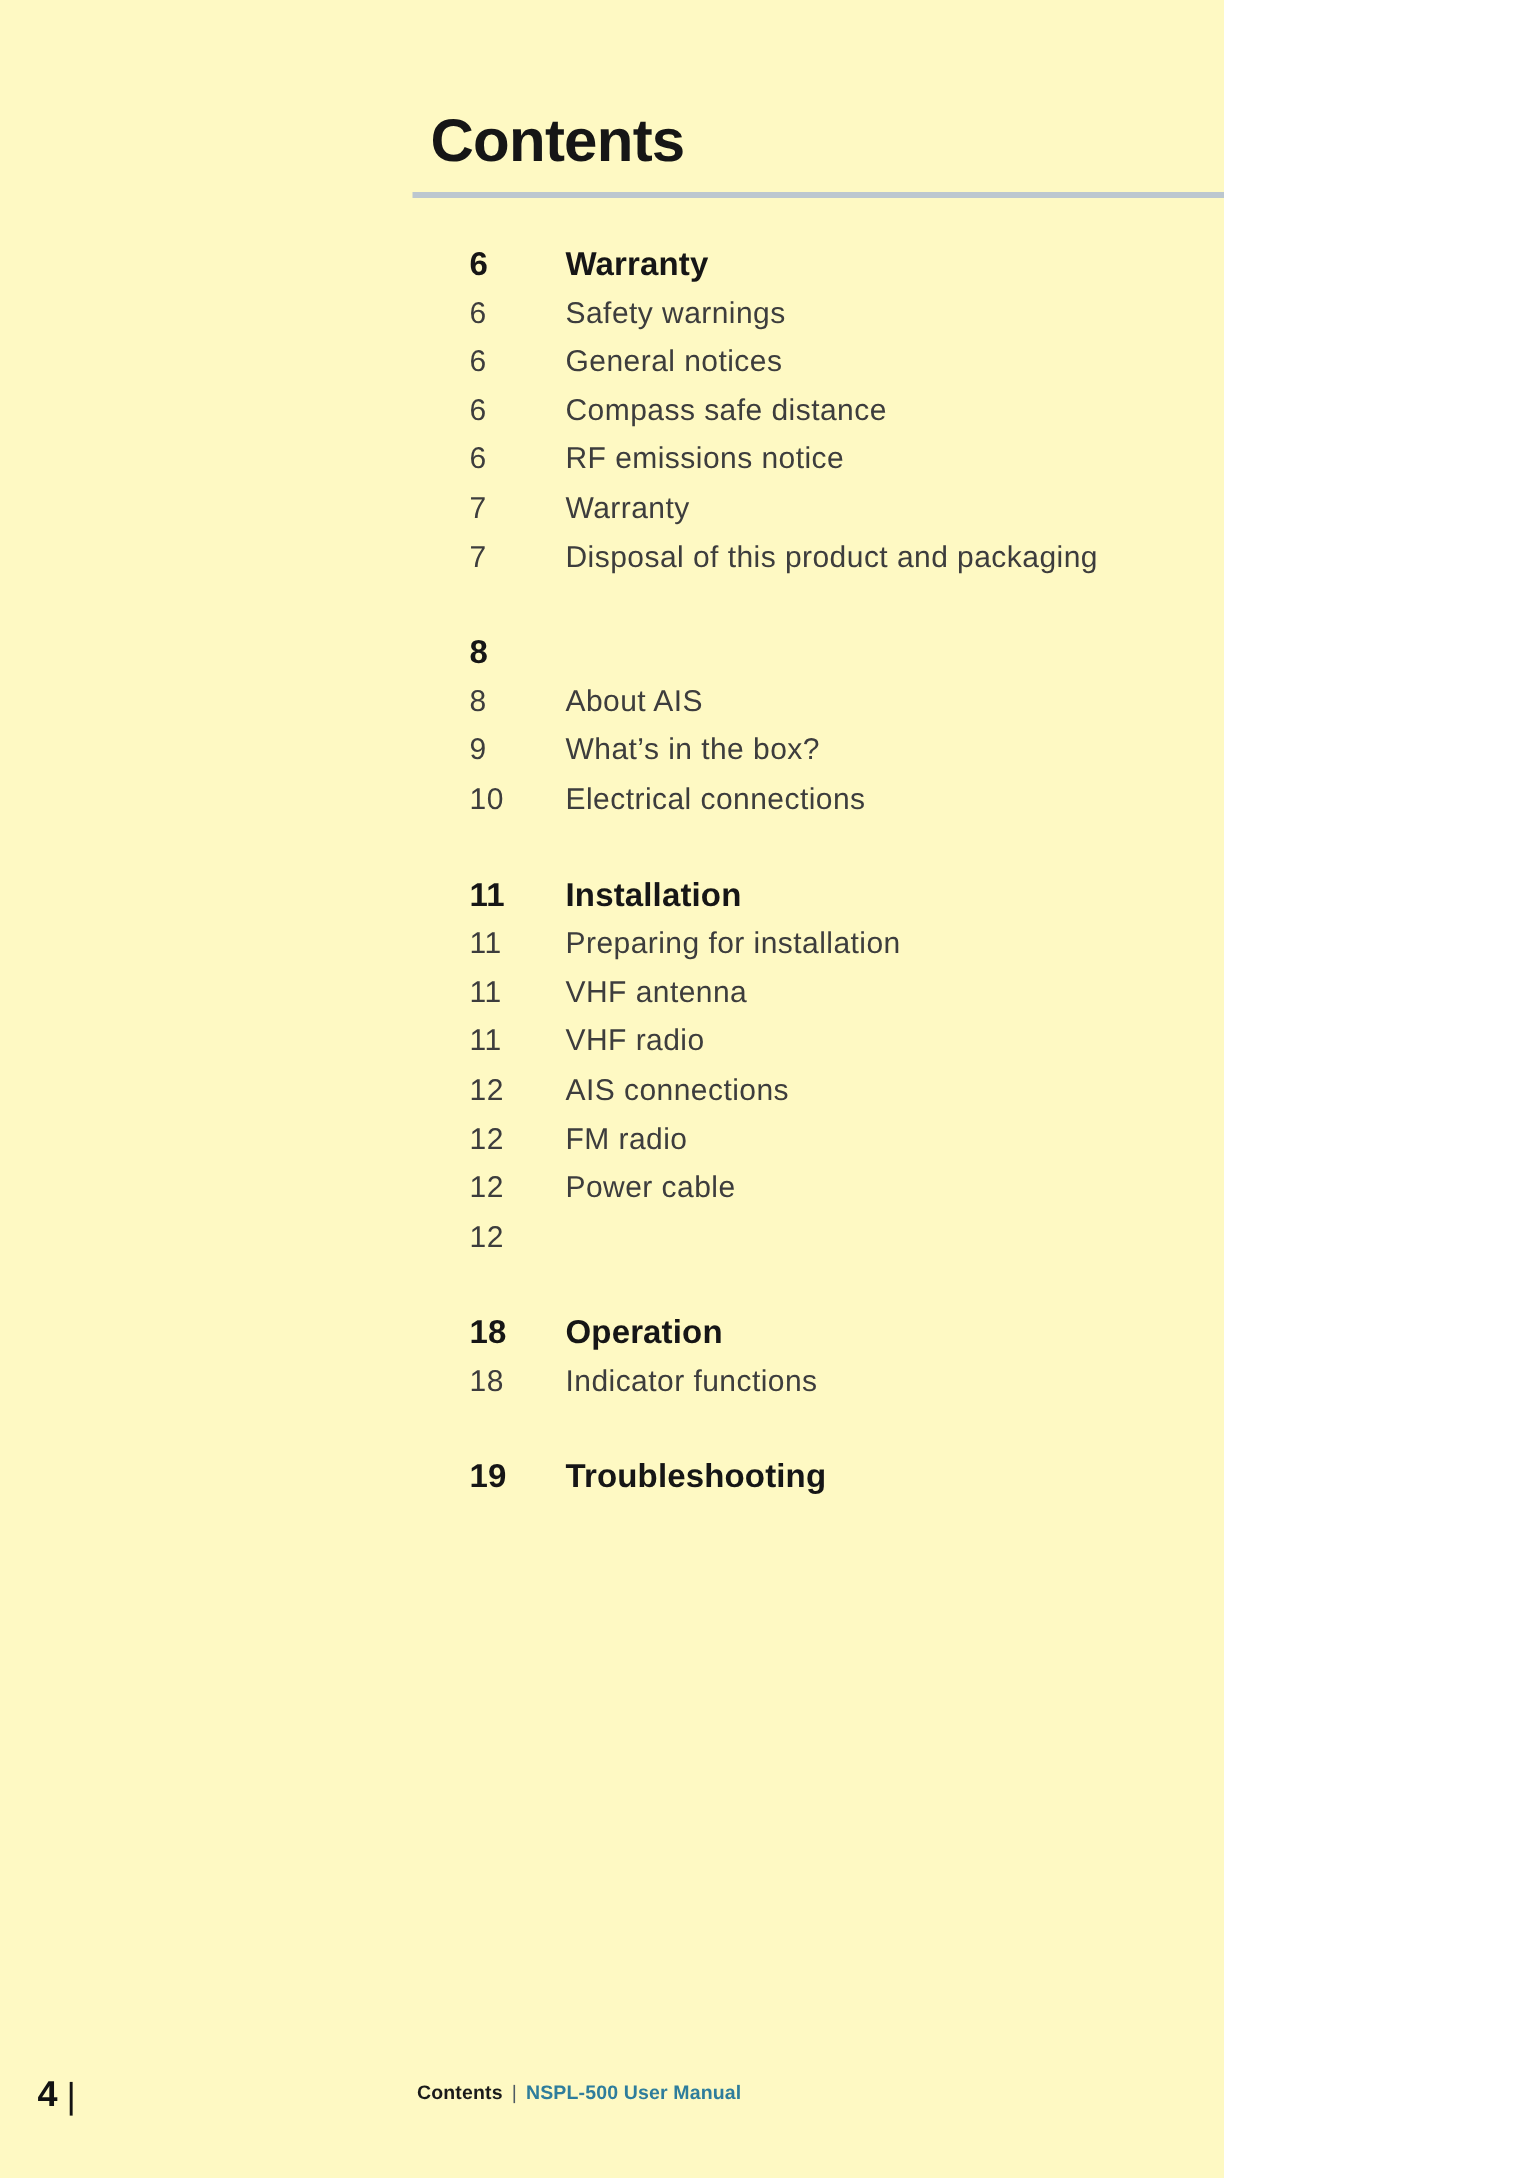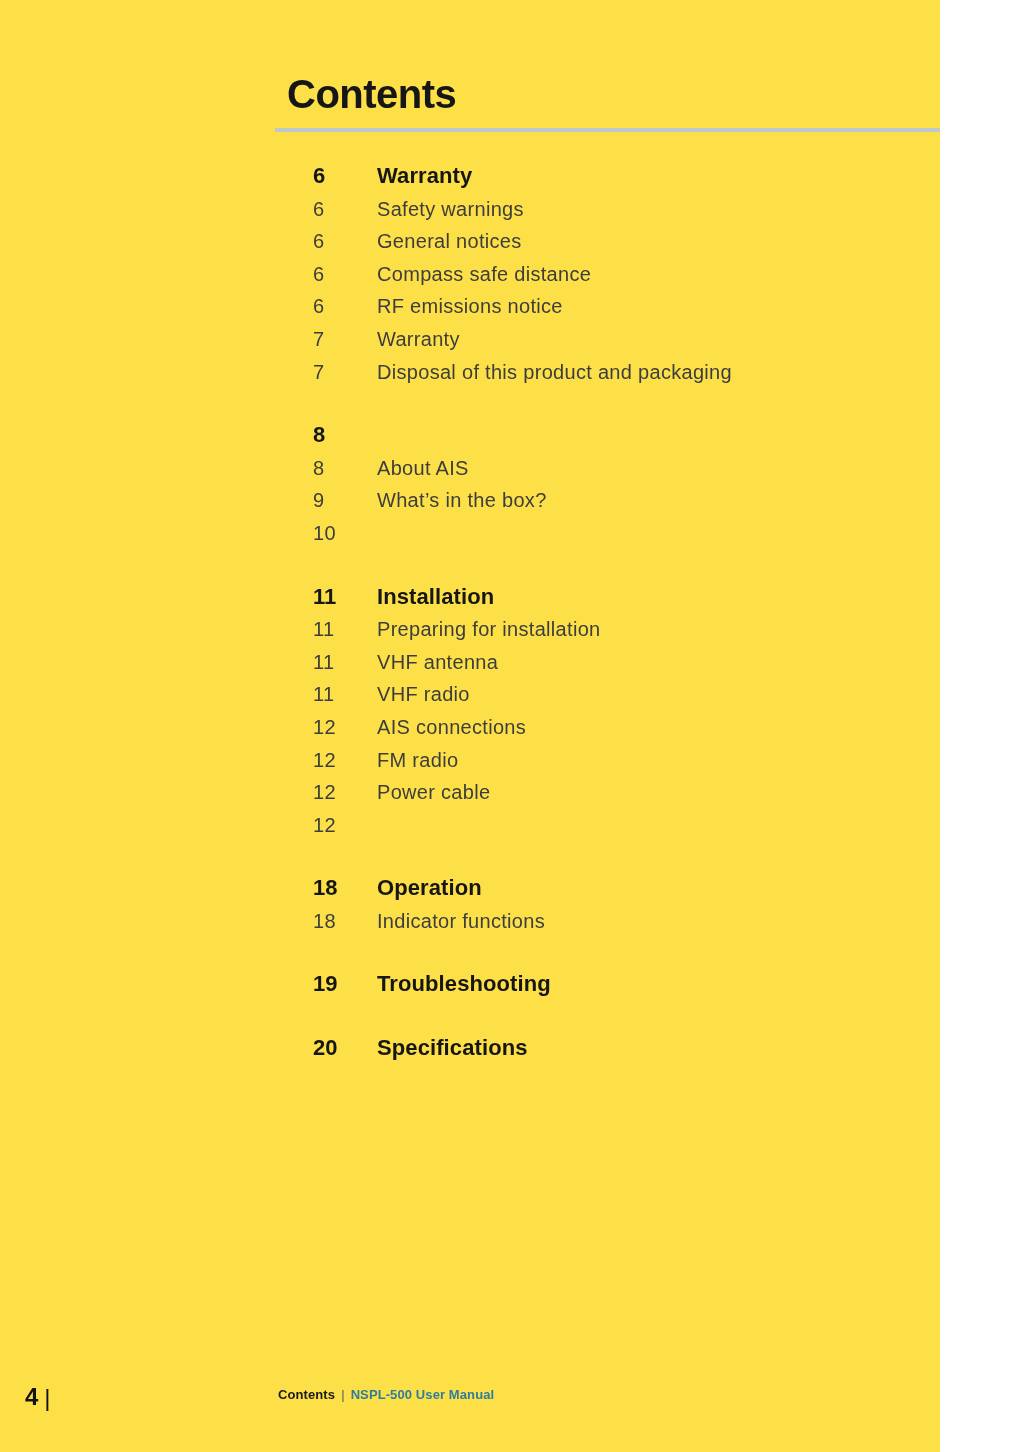--- a/index.html
+++ b/index.html
@@ -8,22 +8,22 @@
     --heading:#161616;
     --body:#3d3d3d;
   }
   html,body{margin:0;padding:0;background:#ffffff;}
   body{
     width:1024px;height:1452px;
     font-family:"Liberation Sans","DejaVu Sans",sans-serif;
     -webkit-font-smoothing:antialiased;
   }
   .page{
-    position:relative;width:940px;height:1452px;
-    background:#fde047;overflow:hidden;
+    position:relative;width:816px;height:1452px;
+    background:#fef9c3;overflow:hidden;
   }
   .doc-title{
     position:absolute;left:287px;top:72px;margin:0;
     font-size:40px;line-height:44px;font-weight:700;
     color:var(--heading);letter-spacing:-0.5px;
   }
   .title-rule{
     position:absolute;left:275px;top:128px;
     width:678px;height:4px;background:var(--rule);
   }
@@ -118,20 +118,21 @@
     <span class="toc-label">About AIS</span>
   </div>
 
   <div class="toc-row item">
     <span class="toc-num">9</span>
     <span class="toc-label">What’s in the box?</span>
   </div>
 
   <div class="toc-row item">
     <span class="toc-num">10</span>
+    <span class="toc-label">Electrical connections</span>
   </div>
 </div>
       <div class="toc-section">
   <div class="toc-row heading">
     <span class="toc-num">11</span>
     <span class="toc-label">Installation</span>
   </div>
 
   <div class="toc-row item">
     <span class="toc-num">11</span>
@@ -177,26 +178,20 @@
     <span class="toc-num">18</span>
     <span class="toc-label">Indicator functions</span>
   </div>
 </div>
       <div class="toc-section">
   <div class="toc-row heading">
     <span class="toc-num">19</span>
     <span class="toc-label">Troubleshooting</span>
   </div>
 </div>
-      <div class="toc-section">
-  <div class="toc-row heading">
-    <span class="toc-num">20</span>
-    <span class="toc-label">Specifications</span>
-  </div>
-</div>
     </div>
 
   <div class="footer-left">
     <span>4</span><span class="bar">|</span>
   </div>
 
   <div class="footer-center">
     <span class="fc-section">Contents</span><span class="fc-sep">|</span><span class="fc-manual">NSPL-500 User Manual</span>
   </div>
 

